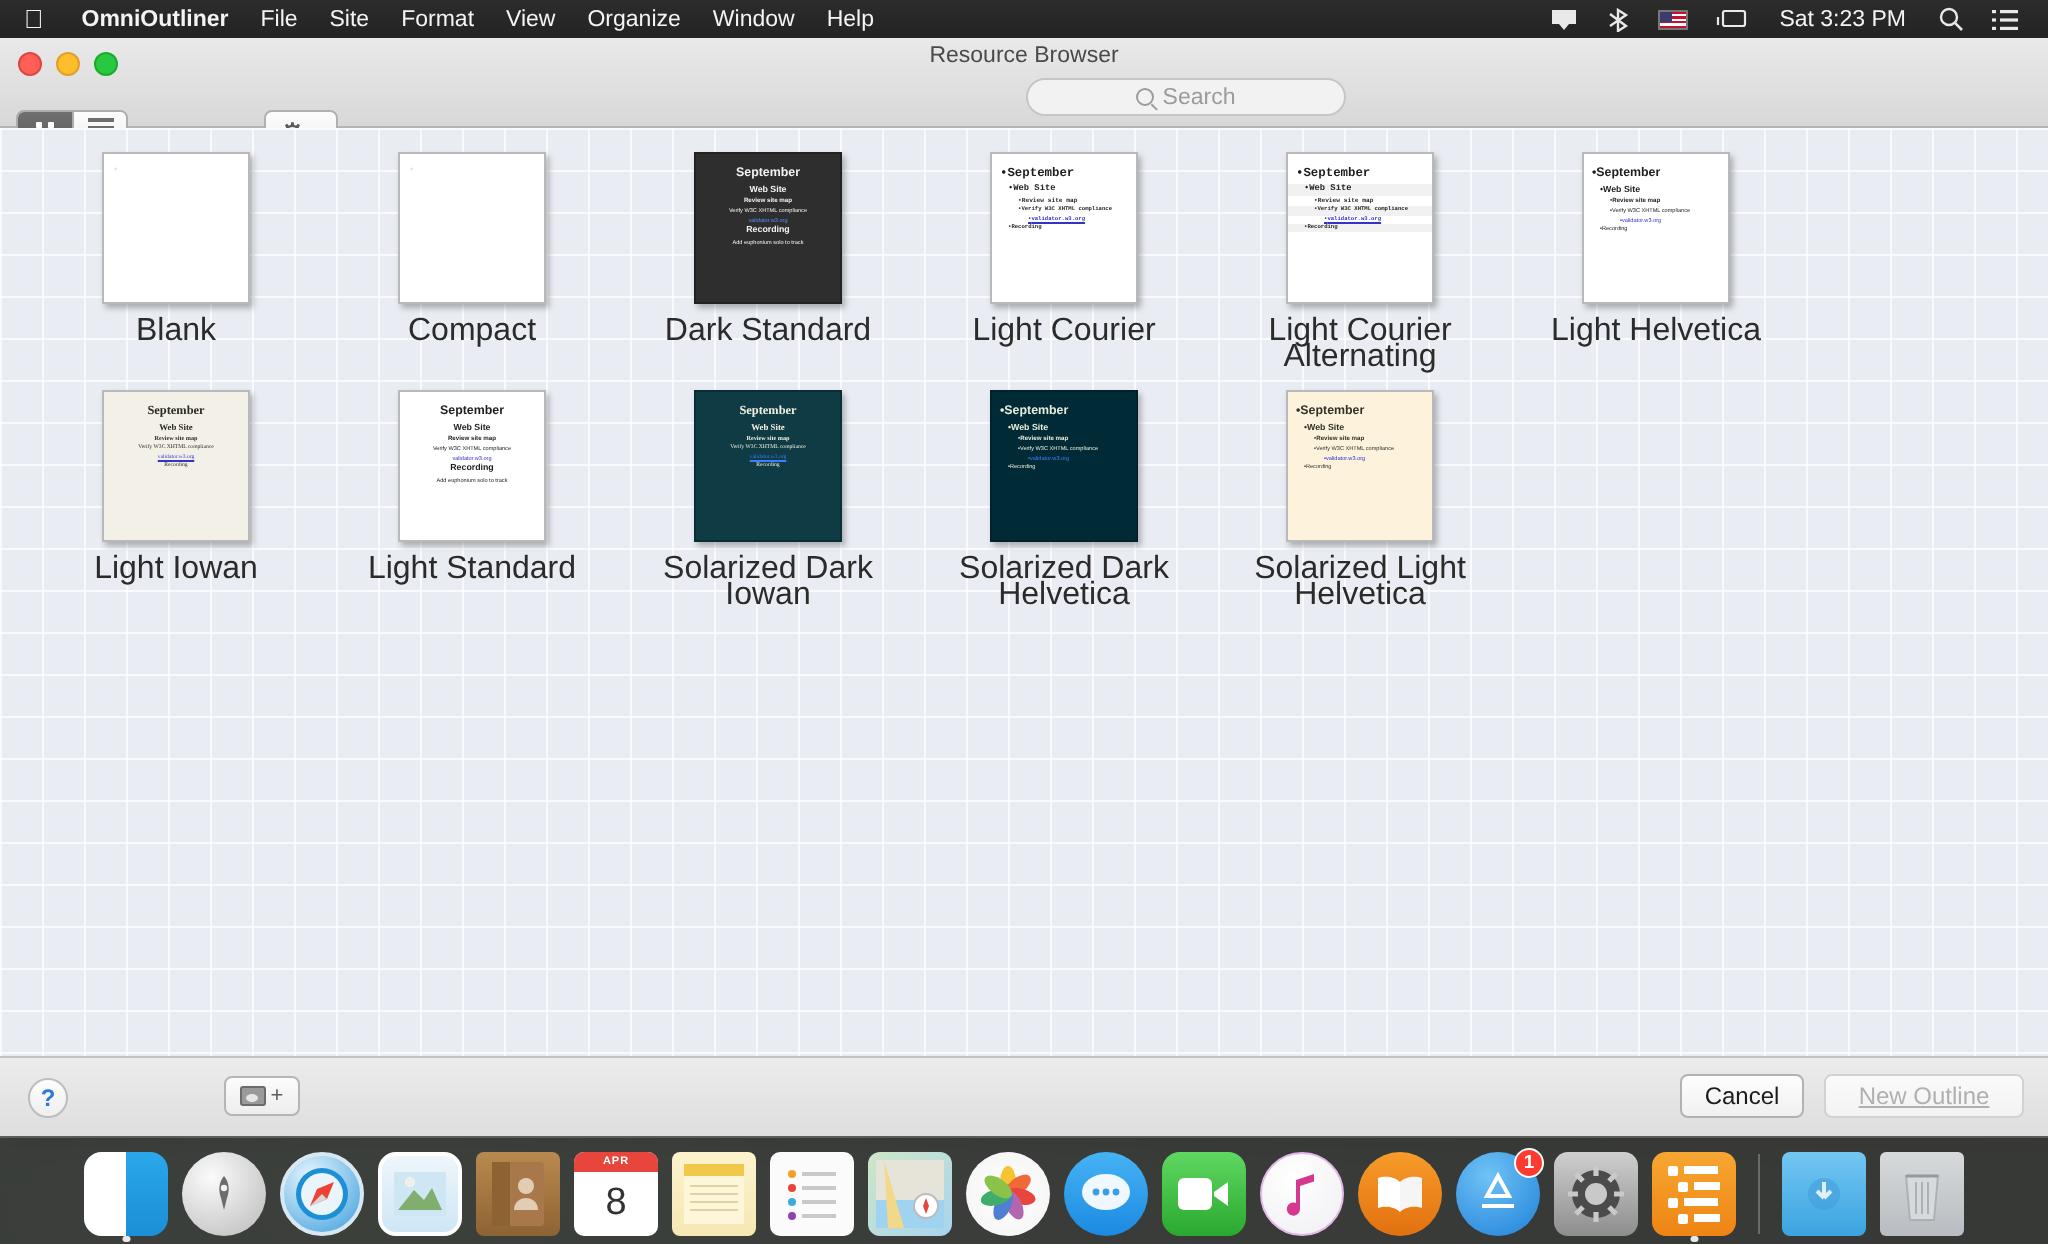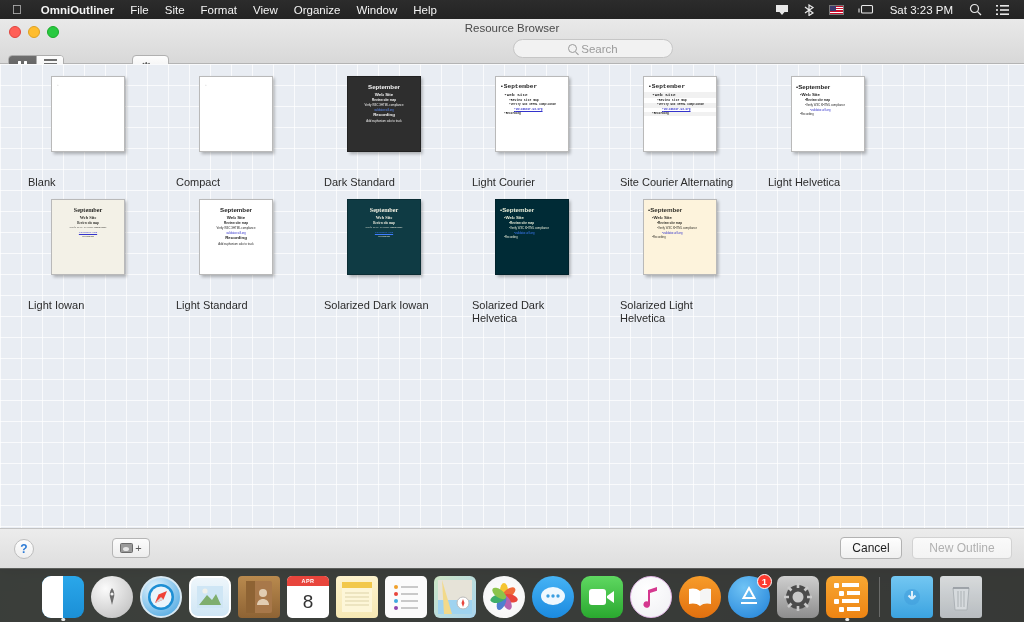--- a/index.html
+++ b/index.html
@@ -135,22 +135,22 @@
     display: flex; flex-wrap: wrap; padding: 12px 0 0 14px;
   }
   .cell { width: 148px; margin-bottom: 10px; display: flex;
           flex-direction: column; align-items: center; }
   .thumb-wrap { width: 74px; height: 76px; position: relative; }
   .thumb {
     width: 74px; height: 76px; overflow: hidden; position: relative;
     border: 1px solid #b9b9b9; background: #fff;
     box-shadow: 1.5px 2px 3px rgba(0,0,0,.28);
   }
-  .cap { margin-top: 24px; font-size: 11px; color: #2b2b2b;
-         text-align: left; line-height: 13px; width: 120px; }
+  .cap { margin-top: 7px; font-size: 16px; color: #2b2b2b;
+         text-align: center; line-height: 13px; width: 120px; }
 
   
   .doc { width: 100%; height: 100%; padding: 5px 4px 0 4px; }
   .row { white-space: nowrap; overflow: hidden; line-height: 1.55; }
   .row.t  { font-size: 6.2px; font-weight: bold; }
   .row.h1 { font-size: 4.4px; font-weight: bold; }
   .row.n  { font-size: 3.1px; font-weight: bold; }
   .row.s  { font-size: 2.8px; }
   .row.lk { font-size: 2.8px; text-decoration: underline; }
   .row.rec{ font-size: 4.4px; font-weight: bold; }
@@ -188,21 +188,21 @@
   .plus { font-size: 11px; color: #5c5c5c; line-height: 10px; }
 
   .dlgbtn {
     position: absolute; top: 8px; height: 22px; border-radius: 4px;
     font-size: 12px; display: flex; align-items: center; justify-content: center;
     border: 1px solid #b2b2b2; background: linear-gradient(to bottom,#fefefe,#f0f0f0);
     color: #1d1d1d;
   }
   #cancel-button { right: 122px; width: 62px; }
   #new-outline-button { right: 12px; width: 100px; color: #b0b0b0;
-    background: linear-gradient(to bottom,#fafafa,#f3f3f3); border-color: #d2d2d2; }
+    background: linear-gradient(to bottom,#fafafa,#f3f3f3); border-color: #d2d2d2; text-decoration: underline; }
 
   
   #dock {
     position: absolute; left: 0; bottom: 0; width: 1024px; height: 54px;
     background: rgba(60,60,60,.86); border-top: 1px solid rgba(255,255,255,.18);
     display: flex; align-items: flex-end; justify-content: center;
     gap: 5px; padding-bottom: 3px; z-index: 70;
   }
   .dockitem { width: 44px; height: 44px; position: relative; display:flex;
               align-items: center; justify-content: center; }
@@ -419,21 +419,21 @@
               <div class="doc left mono" style="color:#1f1f1f;padding-left:0;padding-right:0">
                 <div class="row t bullet" style="padding-left:4px">September</div>
                 <div class="row h1 bullet stripe" style="padding-left:8px">Web Site</div>
                 <div class="row n bullet" style="padding-left:13px">Review site map</div>
                 <div class="row s bullet stripe" style="padding-left:13px">Verify W3C XHTML compliance</div>
                 <div class="row lk bullet" style="padding-left:18px;color:#3333cc">validator.w3.org</div>
                 <div class="row s bullet stripe" style="padding-left:8px">Recording</div>
               </div>
             </div>
           </div>
-          <div class="cap">Site Courier Alternating</div>
+          <div class="cap">Light Courier Alternating</div>
         </div>
 
         <div class="cell">
           <div class="thumb-wrap">
             <div class="thumb" style="background:#ffffff">
               <div class="doc left" style="color:#1f1f1f">
                 <div class="row t bullet">September</div>
                 <div class="row h1 bullet" style="padding-left:4px">Web Site</div>
                 <div class="row n bullet" style="padding-left:9px">Review site map</div>
                 <div class="row s bullet" style="padding-left:9px">Verify W3C XHTML compliance</div>

